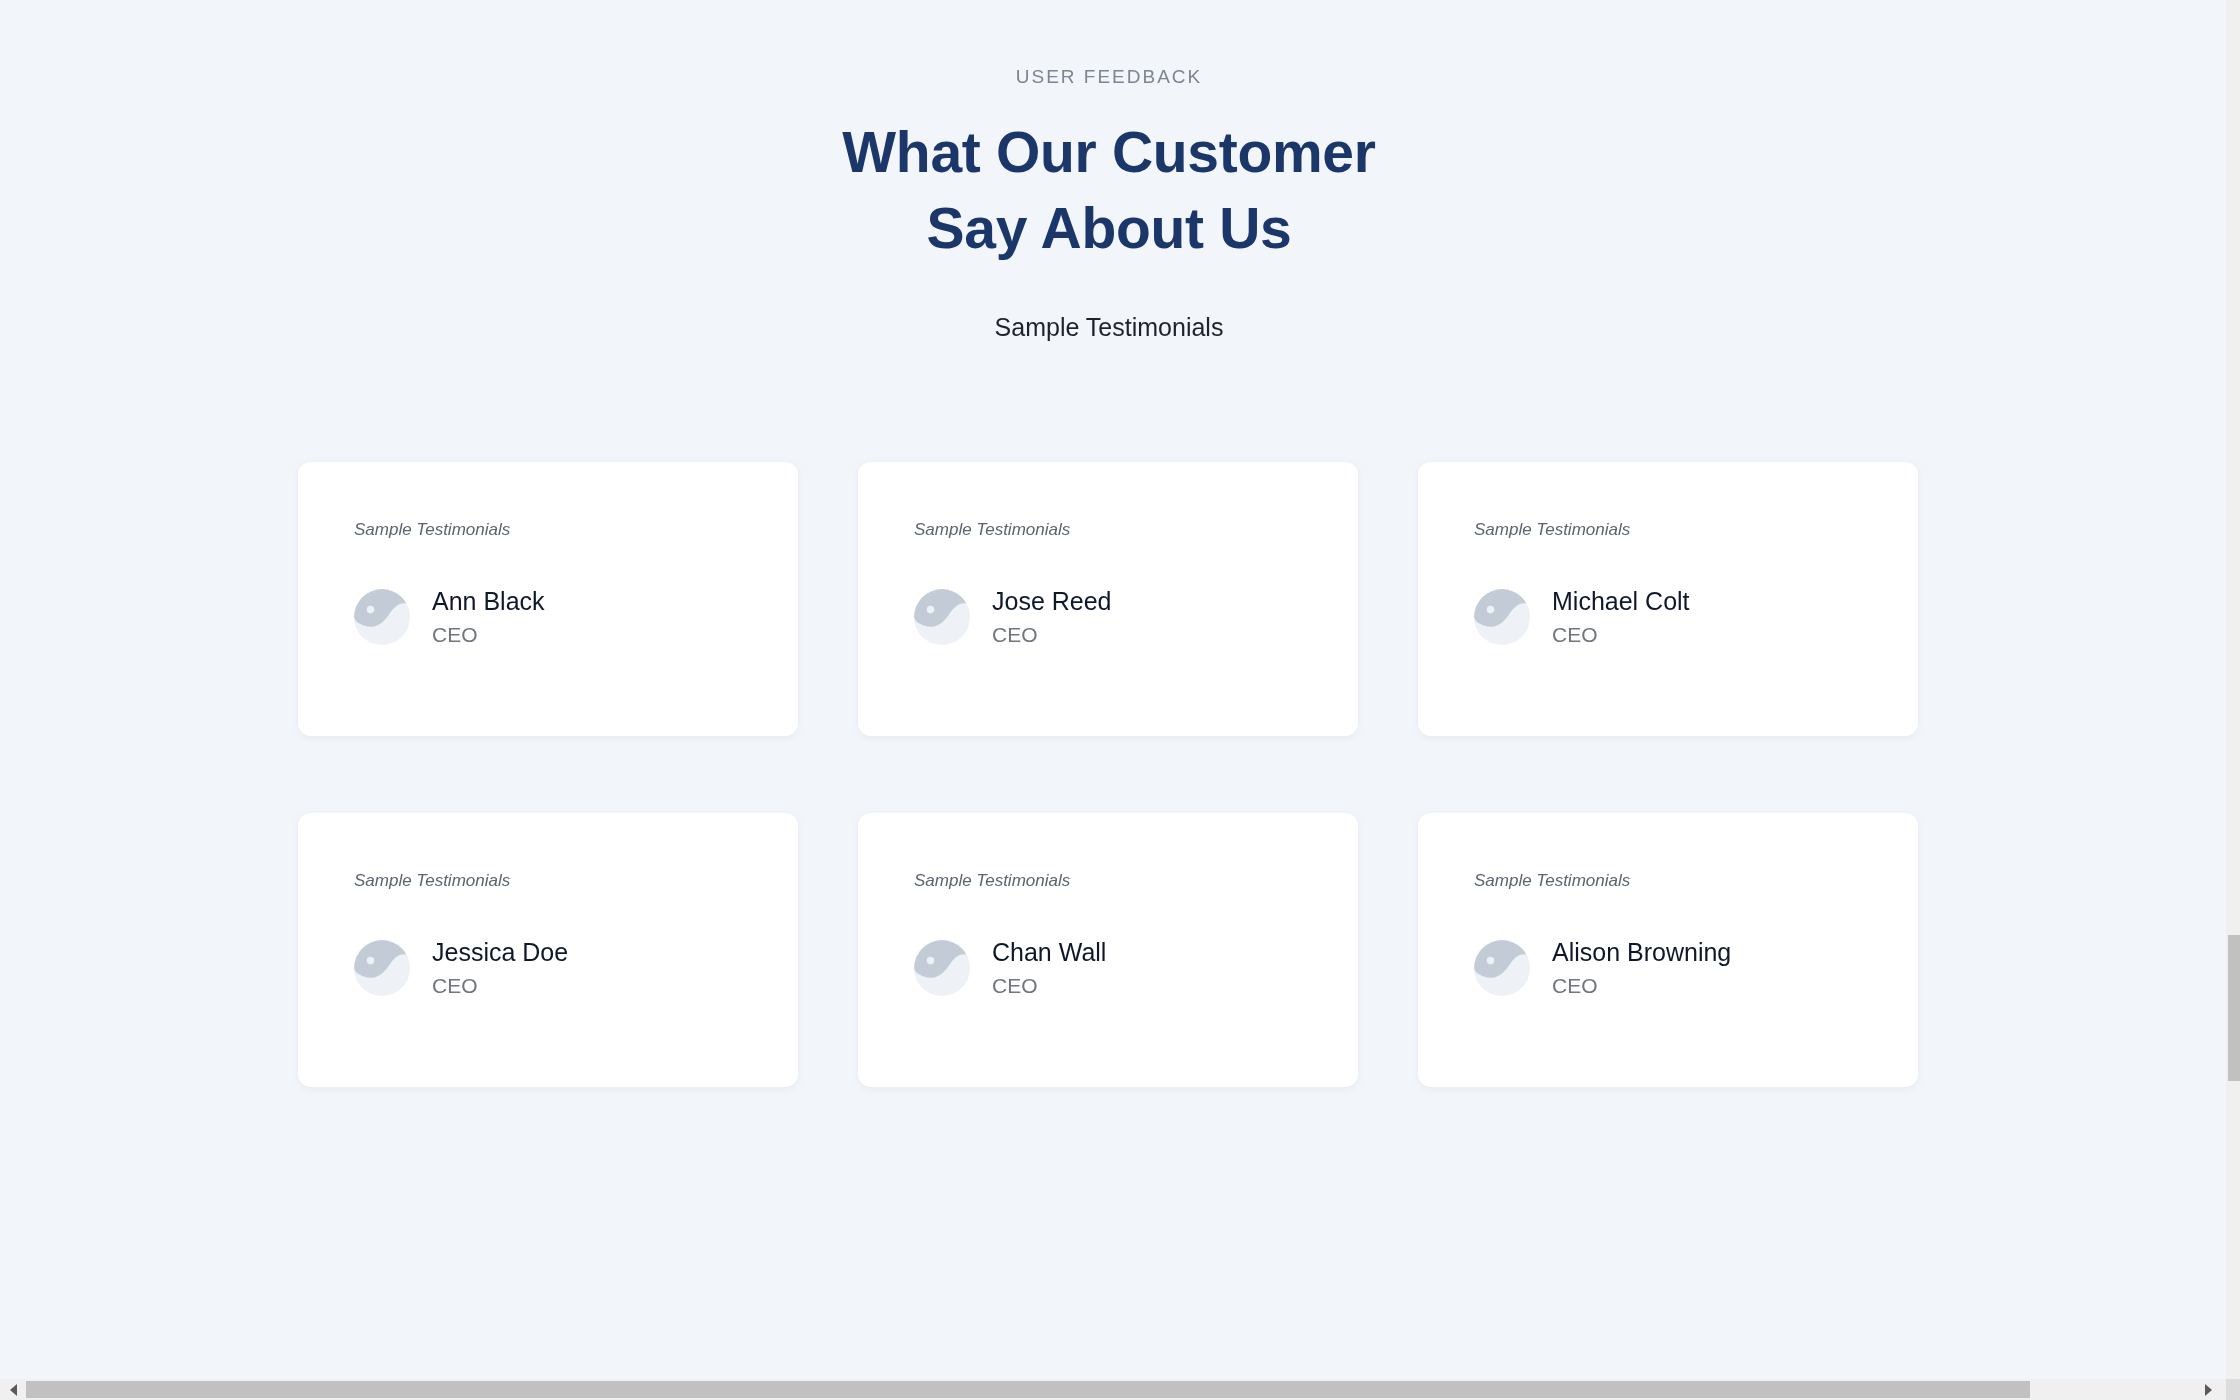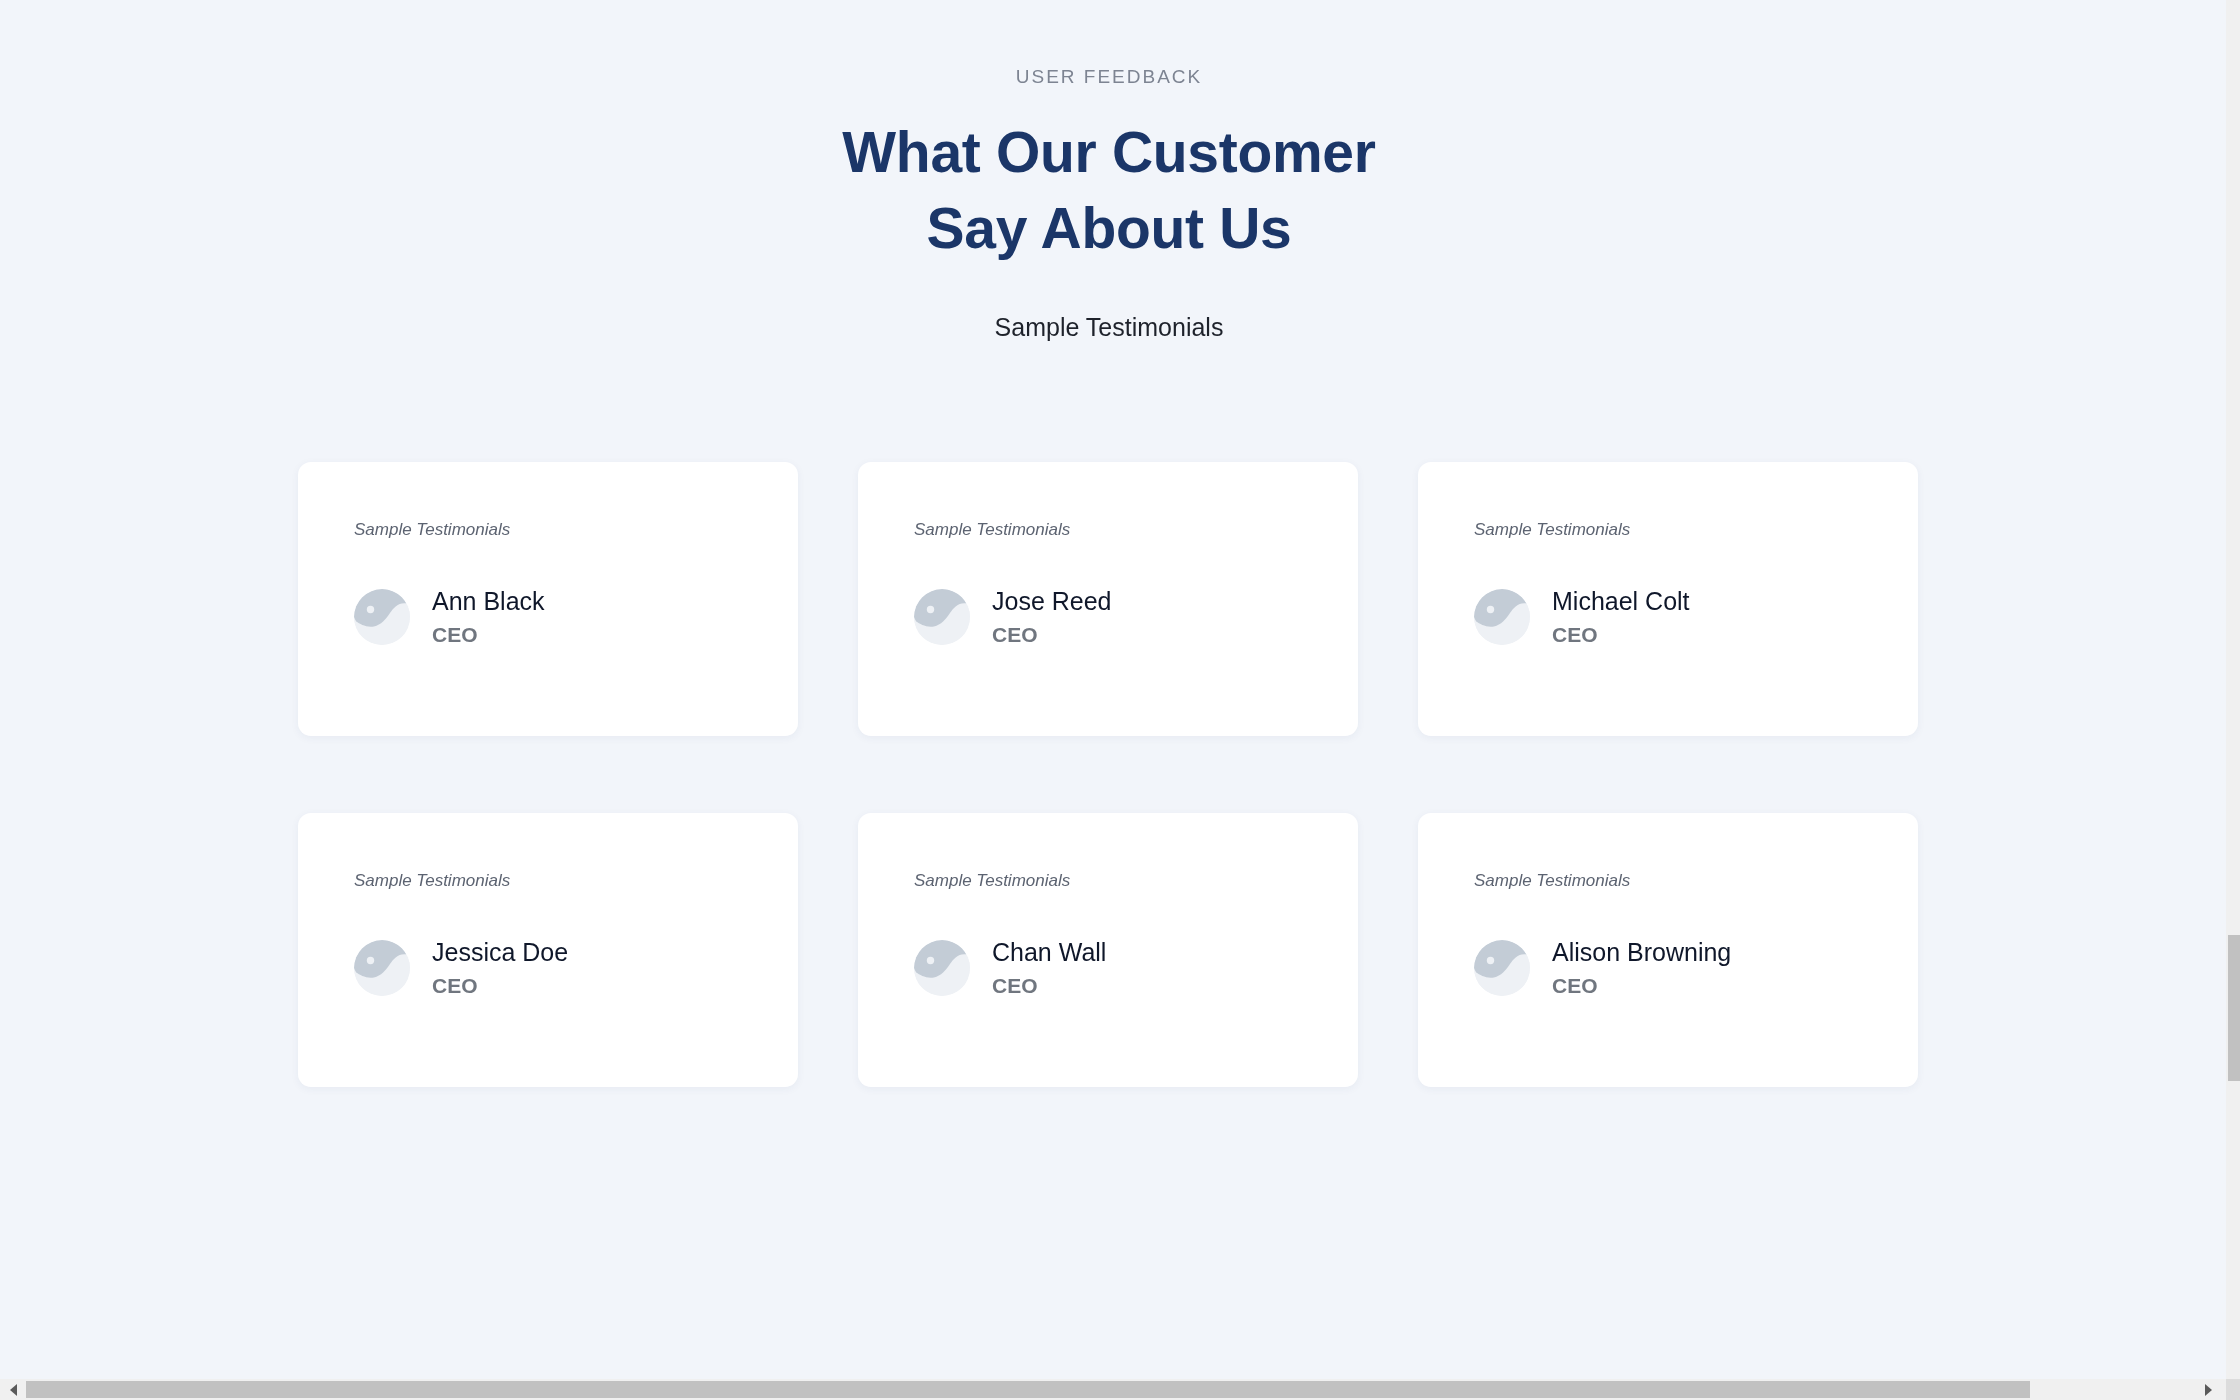--- a/index.html
+++ b/index.html
@@ -126,21 +126,21 @@
   }
   .author-name {
     font-size: 25px;
     color: #0f172a;
     font-weight: 400;
     line-height: 1.22;
   }
   .author-role {
     font-size: 21px;
     color: #70767f;
-    font-weight: 700;
+    font-weight: 400;
     line-height: 1.3;
     margin-top: 5px;
   }
 
   
   .vscroll {
     position: absolute;
     right: 0;
     top: 0;
     width: 22px;

